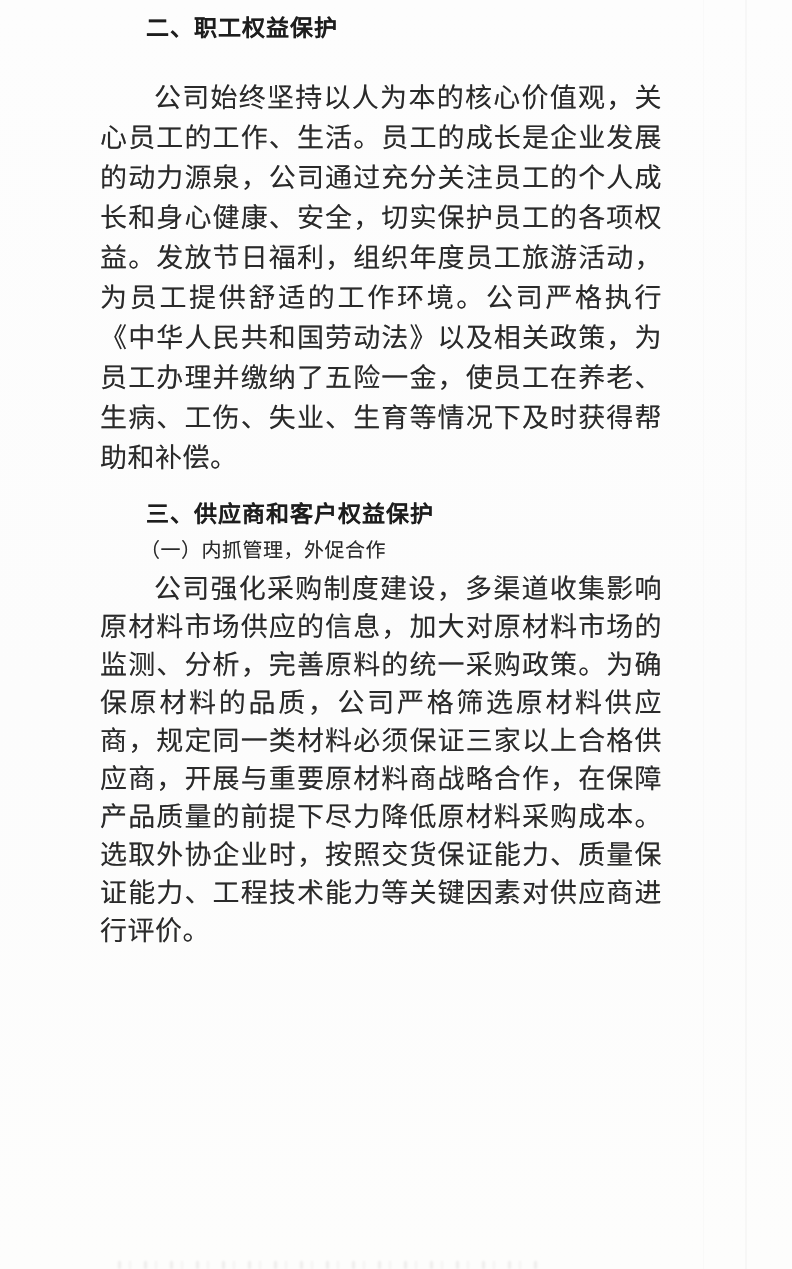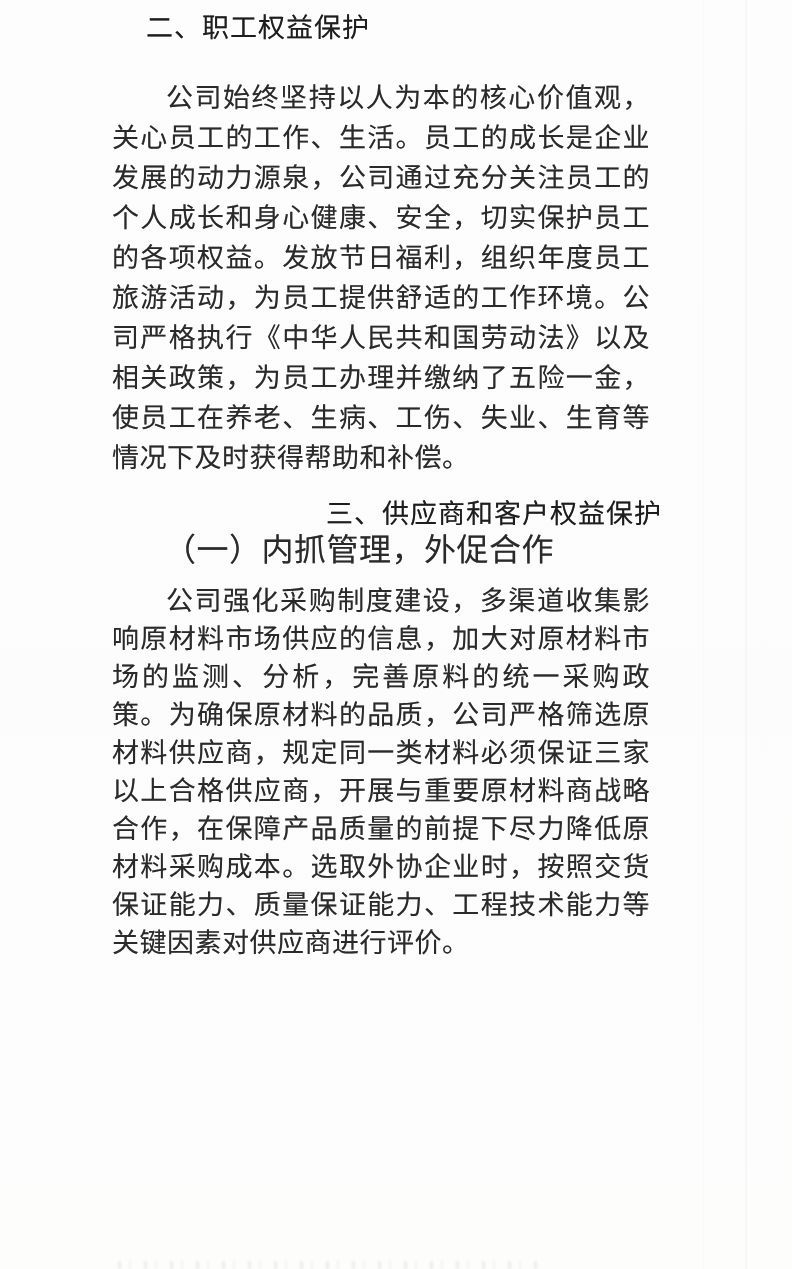--- a/index.html
+++ b/index.html
@@ -33,47 +33,46 @@
   }
   .content {
     position: absolute;
     left: 100px;
     top: 12px;
     width: 562px;
     color: #2a2a2a;
   }
   .sec-heading {
     font-family: "Liberation Sans", sans-serif;
-    font-weight: normal;
-    font-size: 27px;
+    font-weight: bold;
+    font-size: 23px;
     line-height: 32px;
     letter-spacing: 1px;
     color: #1d1d1d;
     margin: 0 0 0 46px;
     text-shadow: 0 0 0.4px rgba(30,30,30,0.55);
   }
   .sec-heading.second {
     margin-top: 20px;
-    text-align: right;
   }
   .body-par {
-    margin: 12px;
+    margin: 0;
     font-size: 27px;
     line-height: 40px;
     text-align: justify;
     text-justify: inter-ideograph;
     text-indent: 2em;
     letter-spacing: 0.5px;
     text-shadow: 0 0 0.5px rgba(42,42,42,0.4);
   }
   .body-par.first-after-h1 { margin-top: 34px; }
   .body-par.first-after-h2 { margin-top: 44px; }
   .body-sub {
     margin: 0;
-    font-size: 32px;
+    font-size: 20px;
     line-height: 40px;
     text-indent: 2em;
     letter-spacing: 0.5px;
     text-shadow: 0 0 0.5px rgba(42,42,42,0.4);
   }
   .tight { line-height: 38px; }
   
   .scan-artifact-bottom {
     position: absolute;
     left: 118px;

